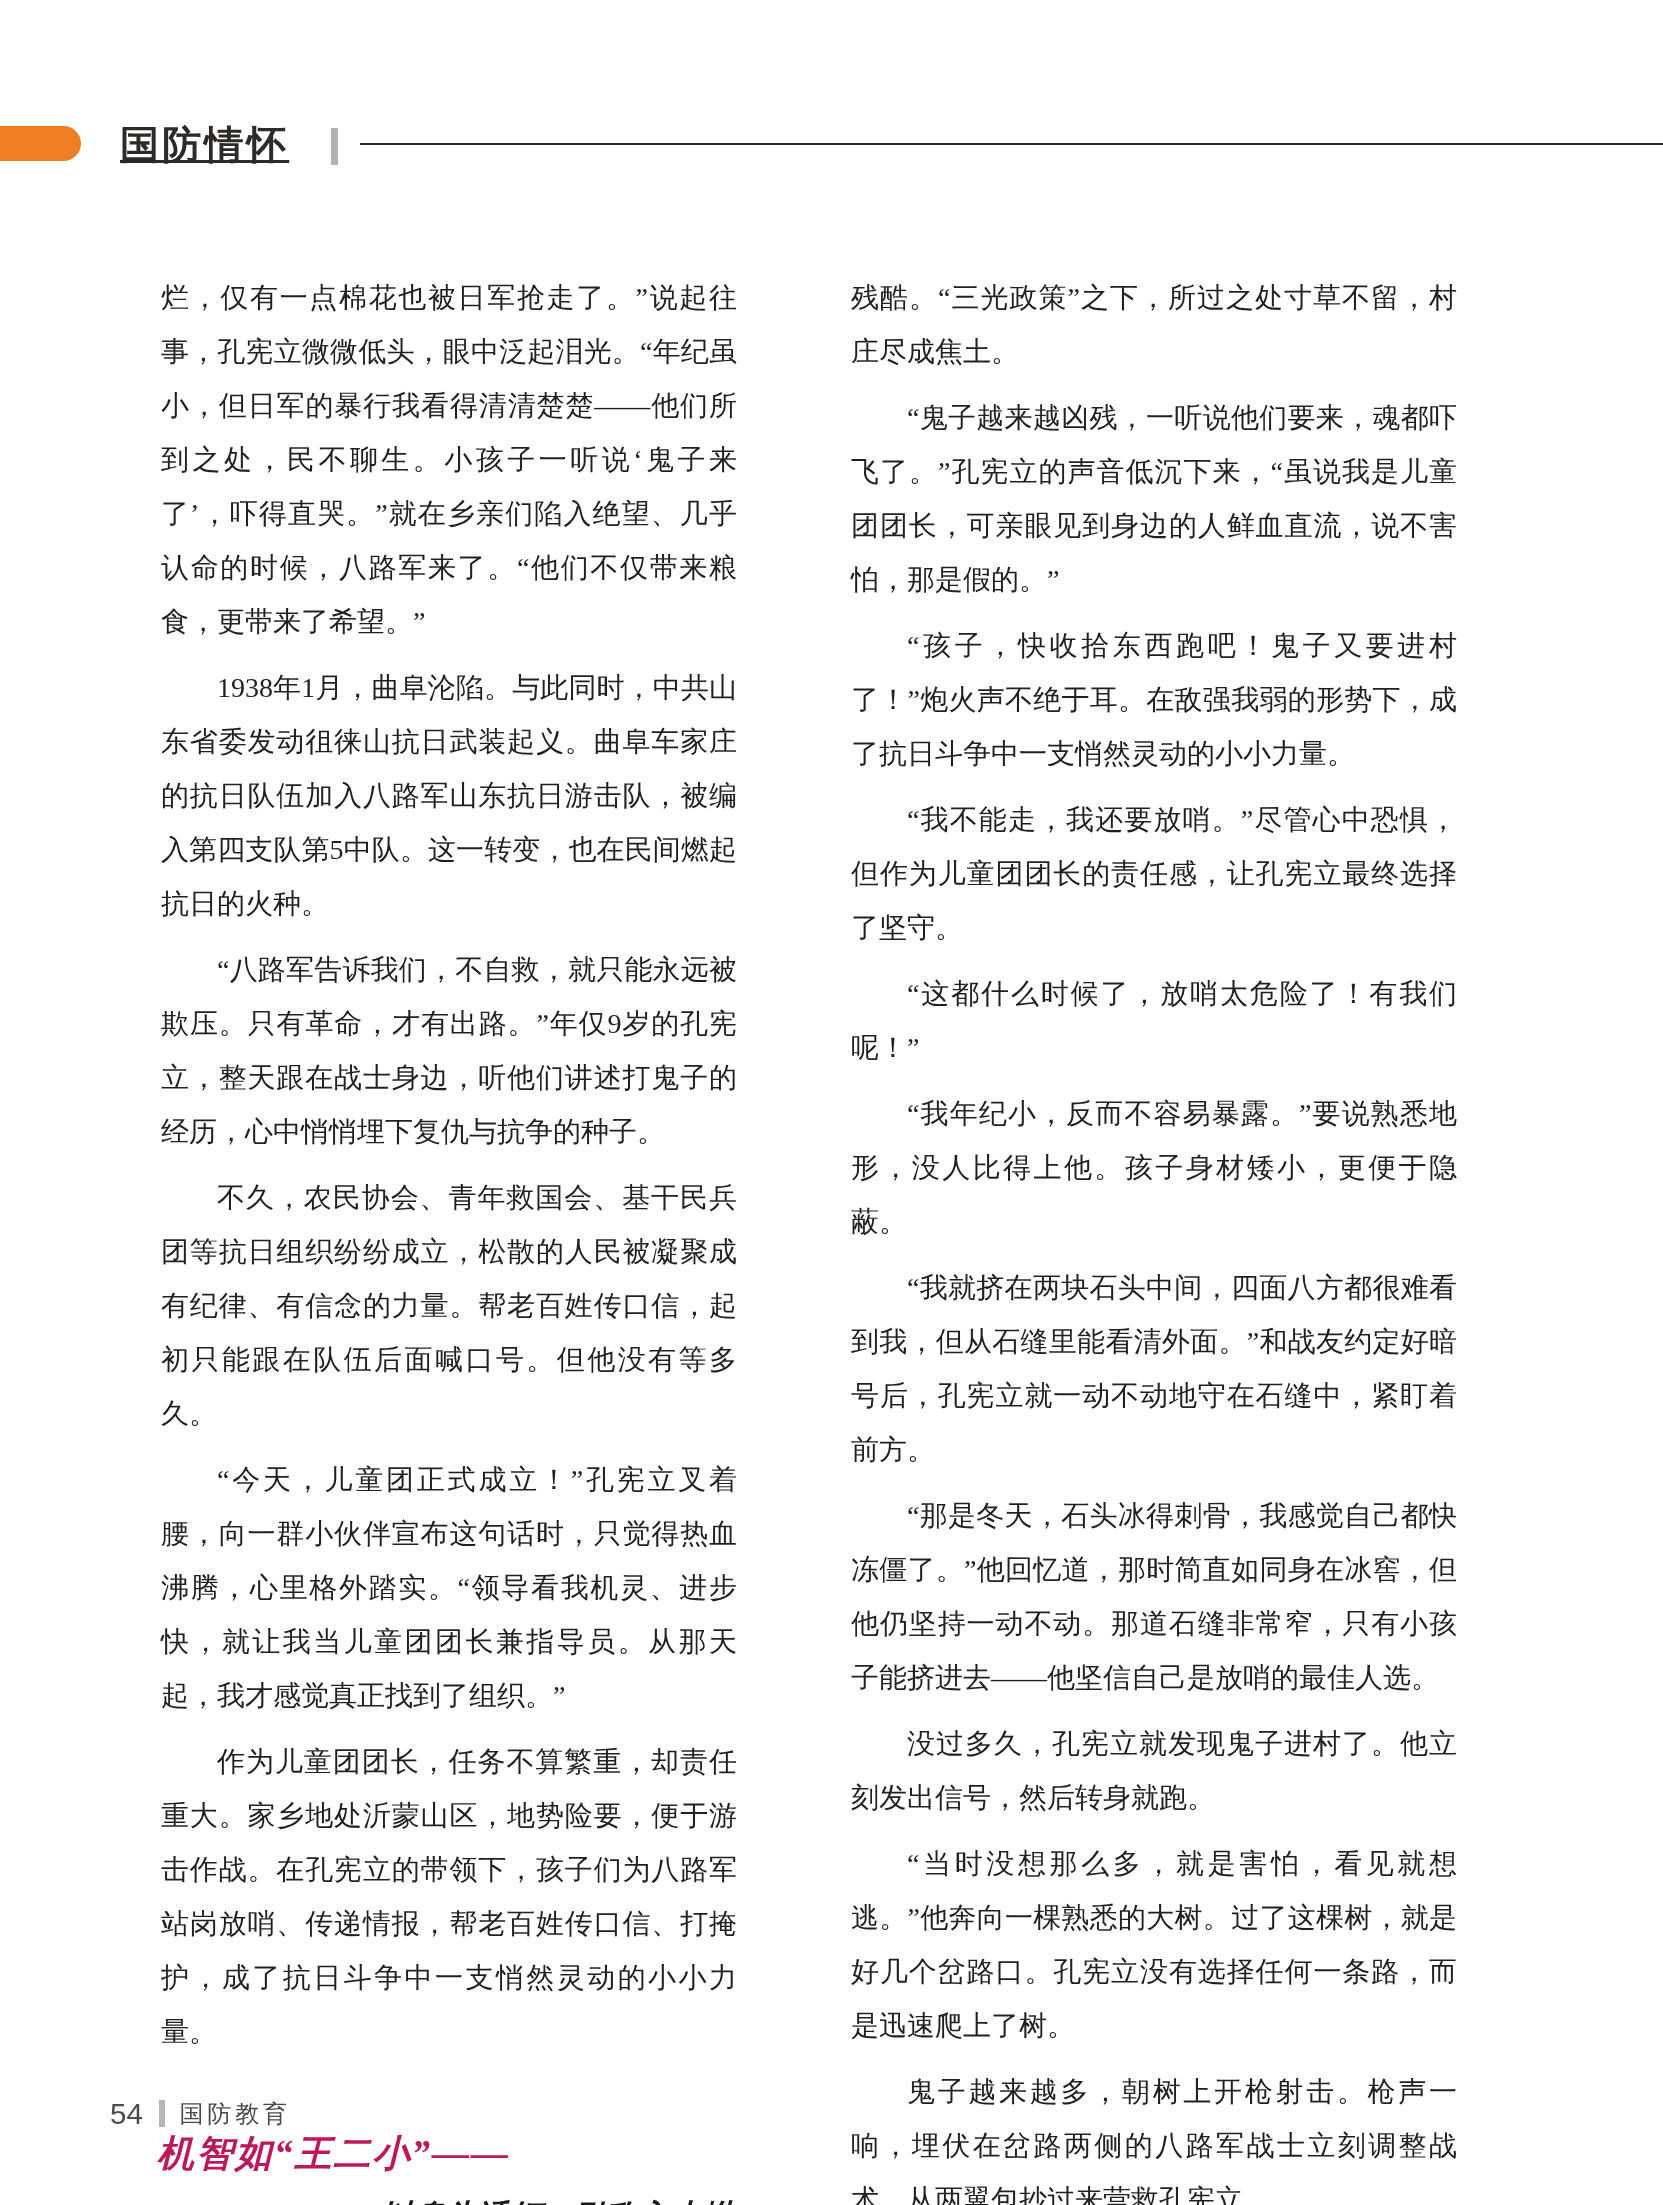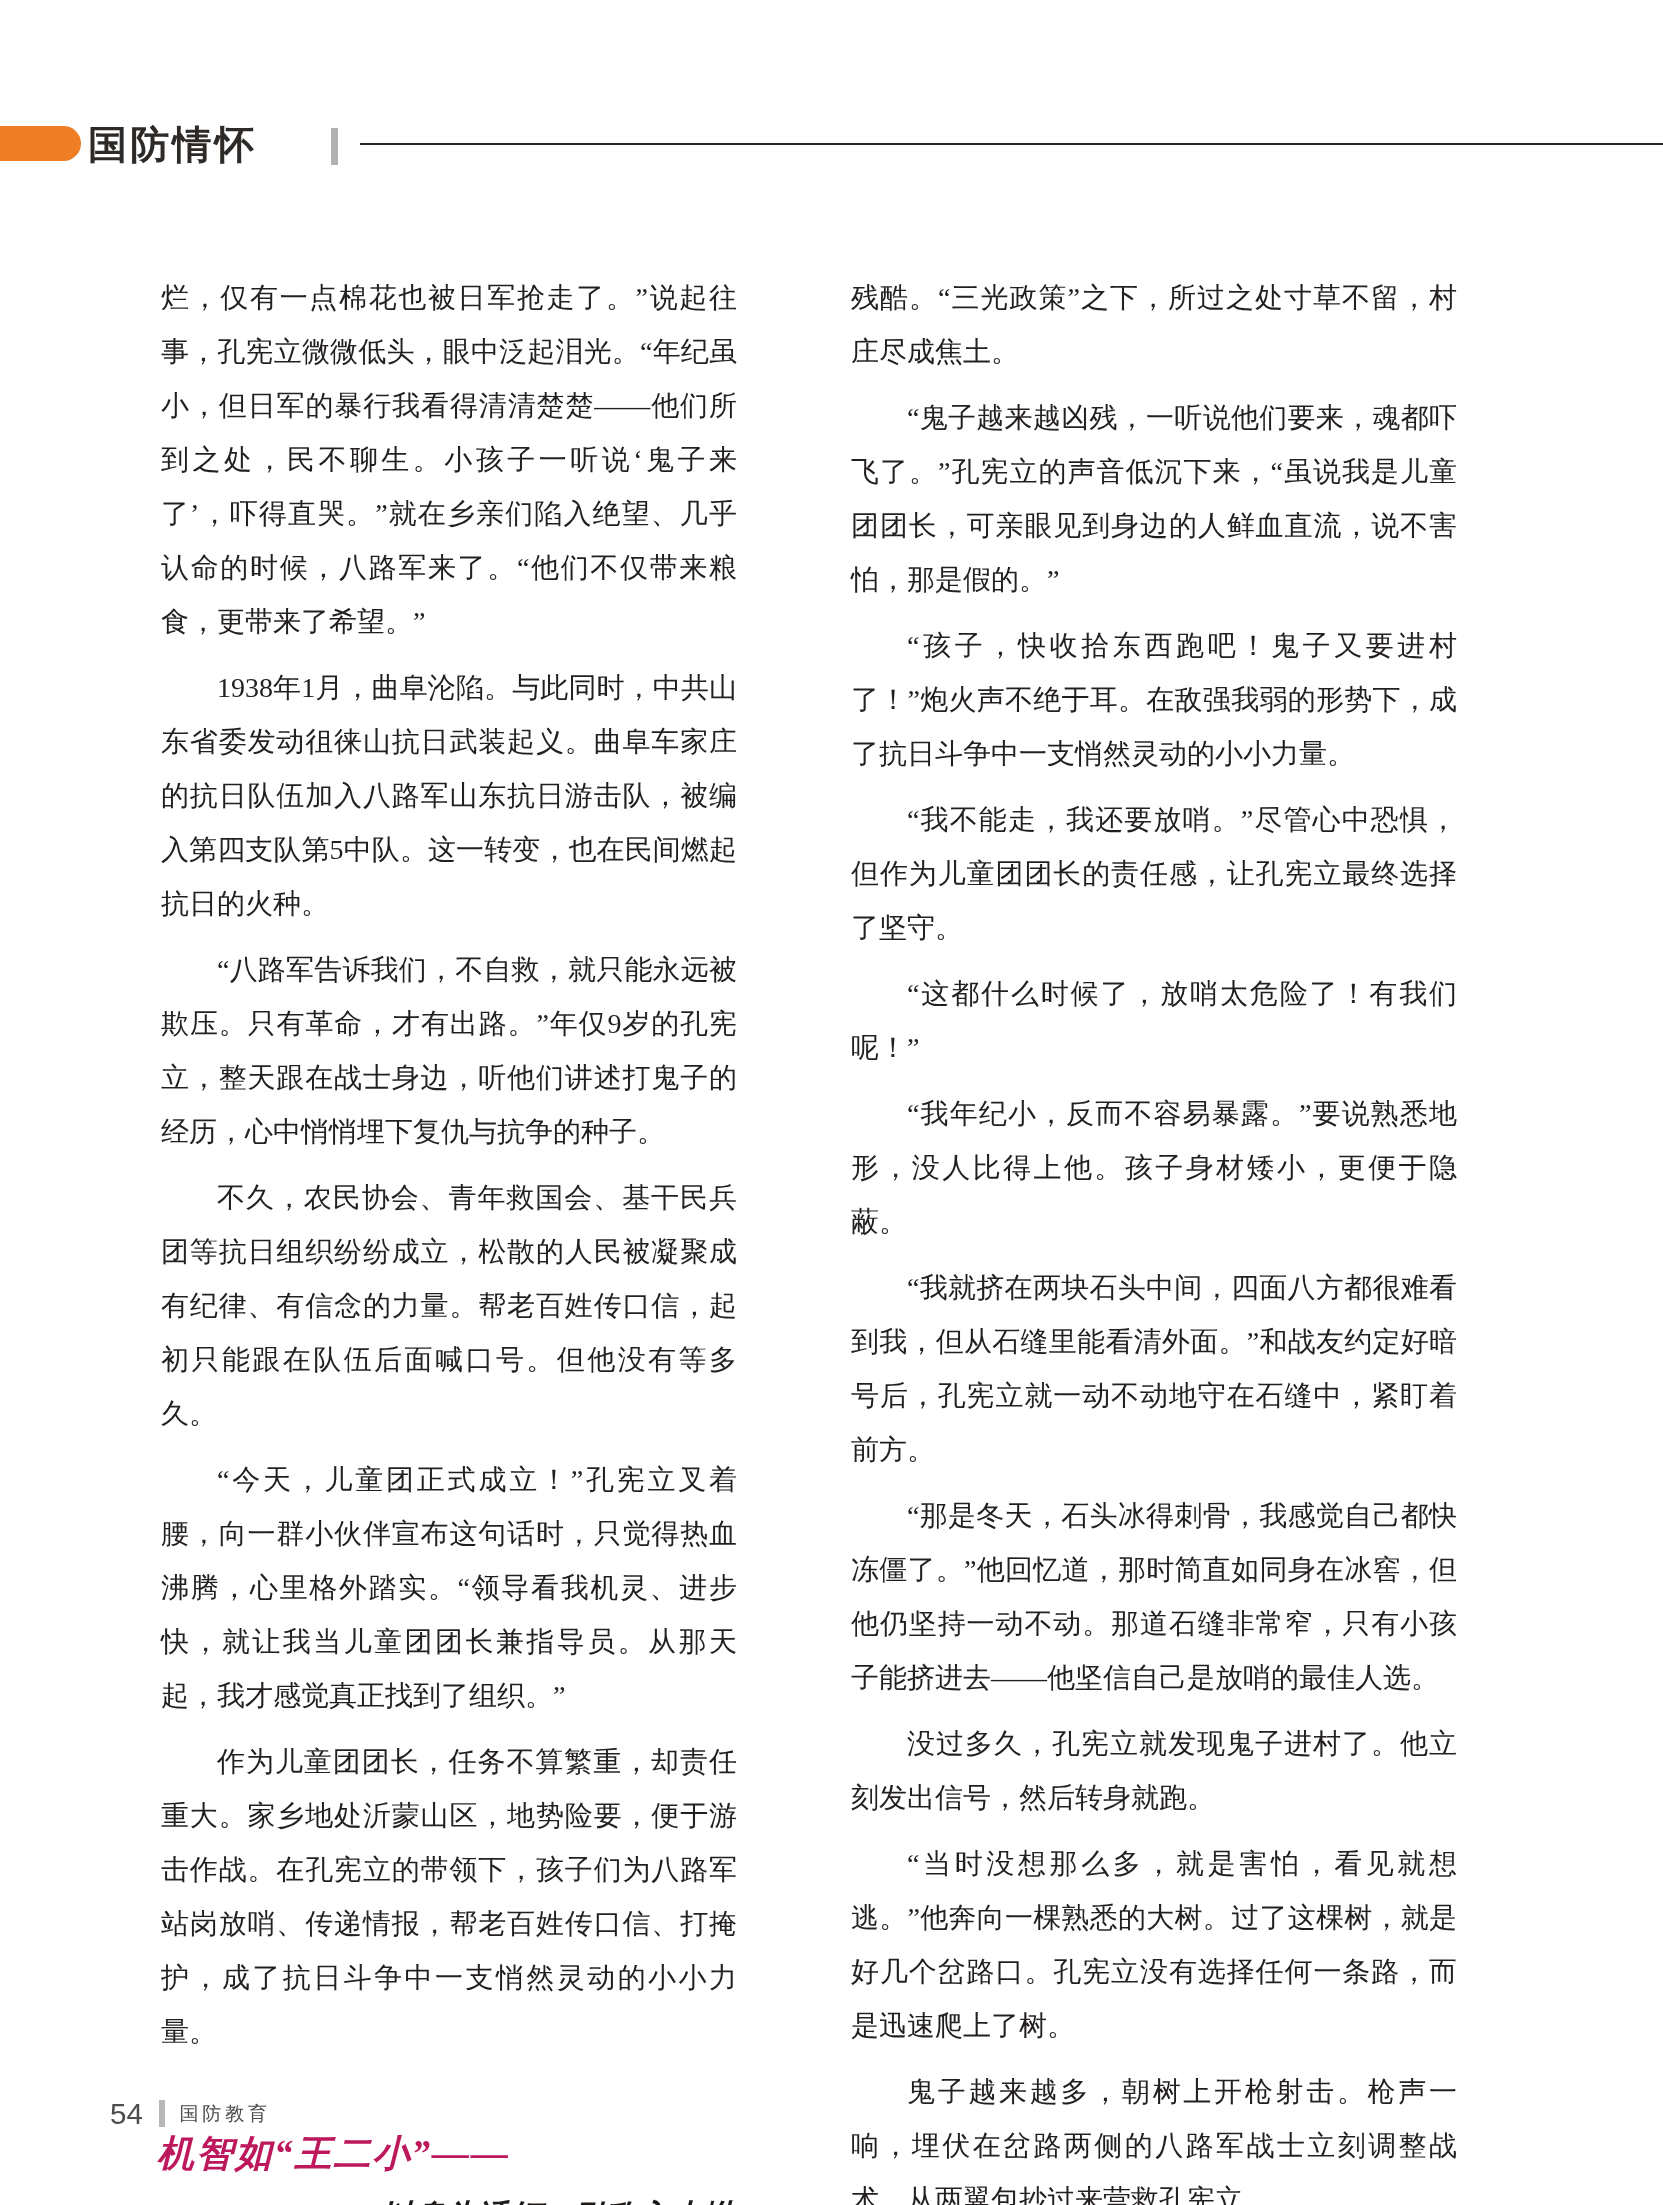--- a/index.html
+++ b/index.html
@@ -14,27 +14,28 @@
   }
 
   
   .header-tab {
     position:absolute; left:0; top:126px;
     width:81px; height:35px;
     background:#ee7d23;
     border-radius:0 17.7px 17.7px 0;
   }
   .header-title {
-    position:absolute; left:88px; top:124px;
+    position:absolute; left:120px; top:124px;
     font-family:"Liberation Sans","DejaVu Sans",sans-serif;
     font-weight:bold;
     font-size:39px; line-height:41px;
     letter-spacing:3.3px;
     color:#2d2a27;
     white-space:nowrap;
+    text-decoration:underline;
   }
   .header-bar {
     position:absolute; left:331px; top:128px;
     width:7.2px; height:37px;
     background:#b2b2b2;
   }
   .header-rule {
     position:absolute; left:360px; right:0; top:143px;
     height:2px;
     background:#2b2727;
@@ -89,21 +90,21 @@
     font-family:"Liberation Sans","DejaVu Sans",sans-serif;
   }
   .footer-page {
     font-size:29.5px; color:#4d4d4f; line-height:31px;
   }
   .footer-bar {
     width:6.5px; height:27.5px; background:#b5b7b9;
     margin:0 14.4px 0 15.7px;
   }
   .footer-title {
-    font-size:19px; color:#4a4a4c; letter-spacing:3.9px; line-height:31px;
+    font-size:24px; color:#4a4a4c; letter-spacing:3.9px; line-height:31px;
     white-space:nowrap;
   }
 </style>
 </head>
 <body>
 
 <div class="page">
 
   <div class="header-tab"></div>
   <div class="header-title">国防情怀</div>

